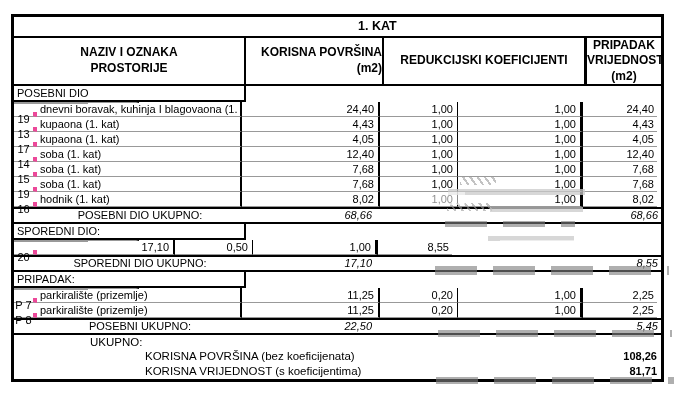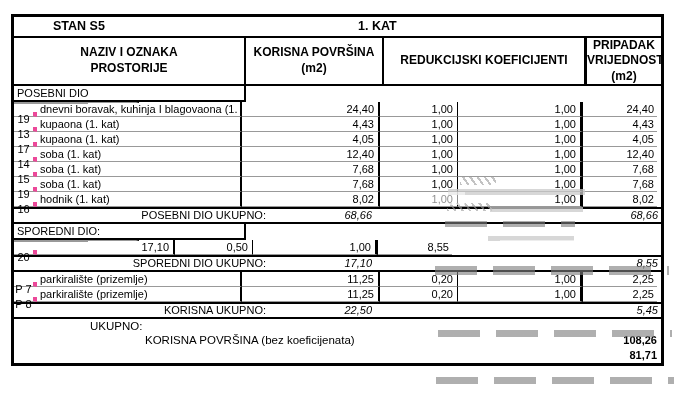--- a/index.html
+++ b/index.html
@@ -22,21 +22,21 @@
 
   
   .title-row { height: 21px; border-bottom: 2px solid #000; font-weight: bold; font-size: 12.5px; line-height: 19px; }
   .title-left { width: 235px; padding-left: 39px; }
   .title-floor { position: absolute; left: 344px; top: 0; width: 150px; }
 
   
   .header-row { height: 48px; border-bottom: 2px solid #000; font-weight: bold; font-size: 12px; text-align: center; }
   .header-row .hcell { display: flex; flex-direction: column; justify-content: center; line-height: 1.3; }
   .h-naziv { width: 232px; border-right: 2px solid #000; }
-  .h-pov   { width: 138px; border-right: 2px solid #000; }
+  .h-pov   { width: 138px; border-right: 2px solid #000; text-align: right; }
   .h-koef  { width: 203px; border-right: 3px solid #000; }
   .h-vr    { width: 74px; }
 
   
   .section-row { height: 16px; font-size: 11px; line-height: 14px; flex-direction: column; }
   .sc-label { width: 232px; padding-left: 3px; border-right: 2px solid #000; border-bottom: 2px solid #000; }
   .sc-pov { width: 138px; border-right: 2px solid #000; }
   .sc-k1  { width: 78px;  border-right: 1px solid #000; }
   .sc-k2  { width: 125px; border-right: 3px solid #000; border-bottom: 1px solid #999; }
   .sc-vr  { width: 74px; border-bottom: 1px solid #999; }
@@ -47,21 +47,21 @@
   .d-num  { width: 23px; text-align: center; border-right: 4px solid #ec4899; margin-top: 10px; }
   .d-name { width: 205px; padding-left: 3px; border-right: 2px solid #000; white-space: nowrap; overflow: hidden; }
   .d-pov  { width: 138px; text-align: right; padding-right: 4px; border-right: 2px solid #000; }
   .d-k1   { width: 78px;  text-align: right; padding-right: 4px; border-right: 1px solid #000; }
   .d-k2   { width: 125px; text-align: right; padding-right: 4px; border-right: 3px solid #000; }
   .d-vr   { width: 74px;  text-align: right; padding-right: 3px; }
   .data-row:last-of-type > span { border-bottom: none; }
 
   
   .total-row { height: 17px; border-top: 2px solid #000; border-bottom: 2px solid #000; font-size: 11px; line-height: 12px; }
-  .t-label { width: 256px; text-align: right; padding-right: 4px; }
+  .t-label { width: 256px; text-align: center; padding-right: 4px; }
   .t-area  { width: 114px; text-align: right; padding-right: 12px; font-style: italic; }
   .t-mid   { width: 203px; }
   .t-vr    { width: 74px; text-align: right; padding-right: 3px; font-style: italic; }
 
   
   .summary { height: 44px; font-size: 11.5px; padding-top: 1px; border-radius: 13px; }
   .sum-line1 { padding-left: 76px; line-height: 13px; }
   .sum-line { padding-left: 131px; line-height: 15px; position: relative; }
   .sum-value { position: absolute; right: 4px; top: 0; font-weight: bold; font-size: 11px; text-align: right; }
 
@@ -73,21 +73,20 @@
   .wm-hatch { opacity: .6; background: repeating-linear-gradient(55deg, #9a9a9a 0 2px, transparent 2px 6px); }
   .wm-fade { background: rgba(255,255,255,.55); }
 </style>
 </head>
 <body>
 
 <div class="page">
   <div class="sheet">
 
     <div class="trow title-row">
-      <span class="title-left">STAN S5</span>
       <span class="title-floor">1. KAT</span>
     </div>
 
     <div class="trow header-row">
       <span class="hcell h-naziv">
         <span>NAZIV I OZNAKA</span>
         <span>PROSTORIJE</span>
       </span>
       <span class="hcell h-pov">
         <span>KORISNA POVRŠINA (m2)</span>
@@ -190,52 +189,60 @@
             <span class="d-vr">8,55</span>
           </div>
           <div class="trow total-row">
             <span class="t-label">SPOREDNI DIO UKUPNO:</span>
             <span class="t-area">17,10</span>
             <span class="t-mid"></span>
             <span class="t-vr">8,55</span>
           </div>
         </div>
         <div>
+          <div class="trow section-row">
+            <span class="sc-label">PRIPADAK:</span>
+            <span class="sc-pov"></span>
+            <span class="sc-k1"></span>
+            <span class="sc-k2"></span>
+            <span class="sc-vr"></span>
+          </div>
           <div class="trow data-row">
             <span class="d-num">P 7</span>
             <span class="d-name">parkiralište (prizemlje)</span>
             <span class="d-pov">11,25</span>
             <span class="d-k1">0,20</span>
             <span class="d-k2">1,00</span>
             <span class="d-vr">2,25</span>
           </div>
           <div class="trow data-row">
             <span class="d-num">P 8</span>
             <span class="d-name">parkiralište (prizemlje)</span>
             <span class="d-pov">11,25</span>
             <span class="d-k1">0,20</span>
             <span class="d-k2">1,00</span>
             <span class="d-vr">2,25</span>
           </div>
           <div class="trow total-row">
-            <span class="t-label">KORISNA UKUPNO:</span>
+            <span class="t-label">POSEBNI UKUPNO:</span>
             <span class="t-area">22,50</span>
             <span class="t-mid"></span>
             <span class="t-vr">5,45</span>
           </div>
         </div>
       </div>
 
     <div class="summary">
       <div class="sum-line1">UKUPNO:</div>
       <div class="sum-line">
         <span>KORISNA POVRŠINA (bez koeficijenata)</span>
         <span class="sum-value">108,26</span>
       </div>
       <div class="sum-line">
+        <span>KORISNA VRIJEDNOST (s koeficijentima)</span>
         <span class="sum-value">81,71</span>
       </div>
     </div>
   </div>
 
   <div class="watermark">
     <div class="wm wm-band" style="left:448px;top:189px;width:137px;height:6px;"></div>
     <div class="wm wm-hatch" style="left:460px;top:177px;width:36px;height:8px;"></div>
     <div class="wm wm-hatch" style="left:447px;top:203px;width:45px;height:8px;"></div>
     <div class="wm wm-band" style="left:490px;top:207px;width:93px;height:5px;"></div>

